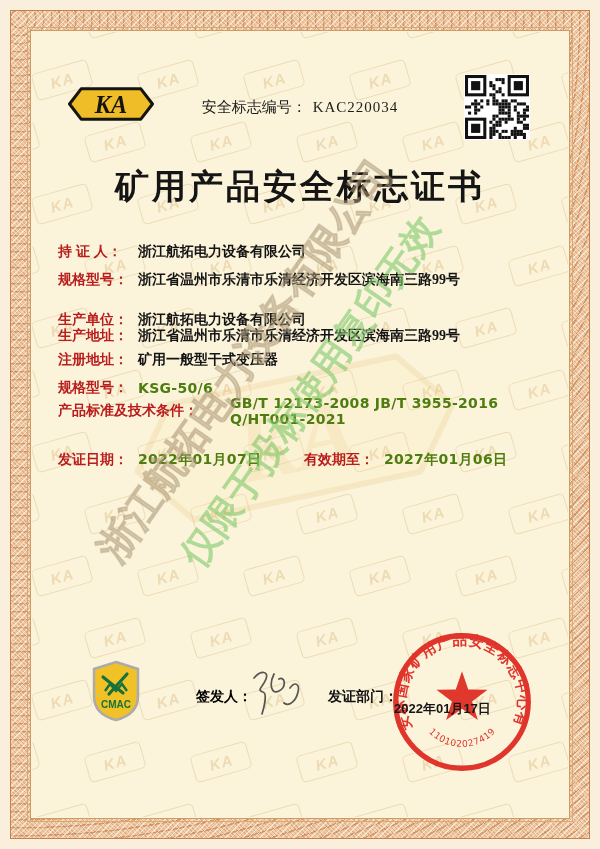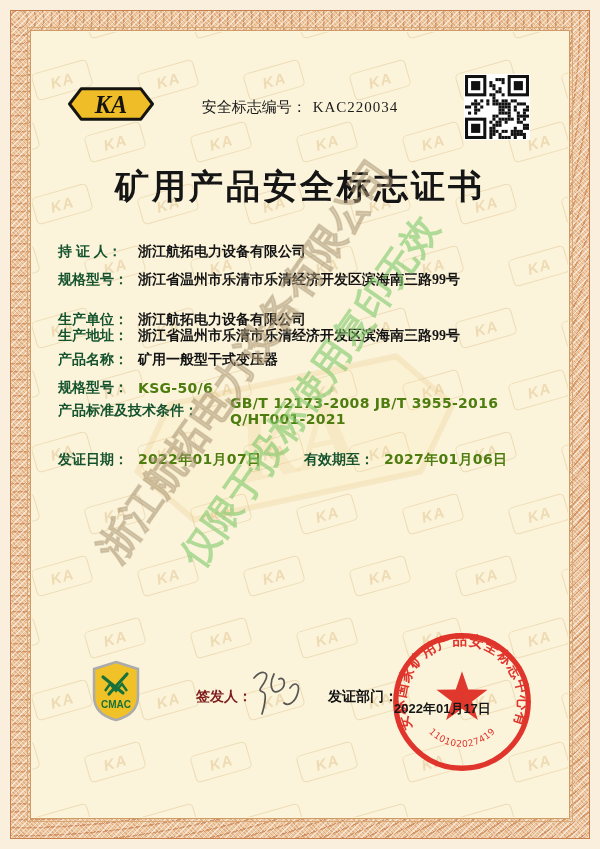--- a/index.html
+++ b/index.html
@@ -33,30 +33,30 @@
   
   .ka-logo{position:absolute;left:68px;top:76px;width:86px;height:56px;z-index:2;}
   .cert-no{position:absolute;left:0;right:0;top:98px;text-align:center;z-index:2;
     font-size:15px;color:#1c1c1c;}
   .cert-no .num{letter-spacing:1px;padding-left:6px;}
   .qr{position:absolute;left:464px;top:74px;width:64px;height:64px;z-index:2;background:#fff;padding:1px;}
   .title{position:absolute;left:0;right:0;top:164px;text-align:center;z-index:2;
     font:900 34px "Liberation Serif",serif;color:#151515;letter-spacing:3px;}
   
   .row{position:absolute;left:58px;right:40px;height:24px;display:flex;align-items:center;z-index:2;}
-  .lbl{flex:none;font:700 14px "Liberation Sans",sans-serif;color:#14532d;}
+  .lbl{flex:none;font:700 14px "Liberation Sans",sans-serif;color:#b91c1c;}
   .w80{width:80px;} .w172{width:172px;}
   .val{font:700 14px "Liberation Serif",serif;color:#141414;}
   .val-latin{font:700 14px "DejaVu Sans",sans-serif;letter-spacing:.3px;color:#4d7c0f;} .vw{width:166px;flex:none;}
   
   .statement{position:absolute;left:57px;right:56px;top:556px;z-index:2;
     font:700 14px/19px "Liberation Serif",serif;color:#141414;text-align:justify;text-indent:28px;}
   
   .cmac{position:absolute;left:90px;top:660px;width:52px;height:62px;z-index:2;}
-  .signer-lbl{position:absolute;left:196px;top:688px;z-index:2;font:700 14px "Liberation Sans",sans-serif;color:#7f1d1d;}
+  .signer-lbl{position:absolute;left:196px;top:688px;z-index:2;font:700 14px "Liberation Sans",sans-serif;color:#000000;}
   .signature{position:absolute;left:238px;top:662px;width:74px;height:58px;z-index:2;}
   .dept-lbl{position:absolute;left:328px;top:688px;z-index:2;font:700 14px "Liberation Sans",sans-serif;color:#111;}
   .seal{position:absolute;left:390px;top:630px;width:144px;height:144px;z-index:4;opacity:.93;}
   .seal-date{position:absolute;left:394px;top:700px;width:126px;z-index:5;
     font:700 13px "Liberation Sans",sans-serif;color:#161616;}
 </style>
 </head>
 <body>
 
 <div class="page">
@@ -309,21 +309,21 @@
   </div>
   <div class="row" style="top:308px">
     <span class="lbl w80">生产单位：</span>
     <span class="val">浙江航拓电力设备有限公司</span>
   </div>
   <div class="row" style="top:324px">
     <span class="lbl w80">生产地址：</span>
     <span class="val">浙江省温州市乐清市乐清经济开发区滨海南三路99号</span>
   </div>
   <div class="row" style="top:348px">
-    <span class="lbl w80">产品名称：</span>
+    <span class="lbl w80">注册地址：</span>
     <span class="val">矿用一般型干式变压器</span>
   </div>
   <div class="row" style="top:376px">
     <span class="lbl w80">规格型号：</span>
     <span class="val-latin">KSG-50/6</span>
   </div>
   <div class="row" style="top:399px">
     <span class="lbl w172">产品标准及技术条件：</span>
     <span class="val-latin">GB/T 12173-2008 JB/T 3955-2016 Q/HT001-2021</span>
   </div>

